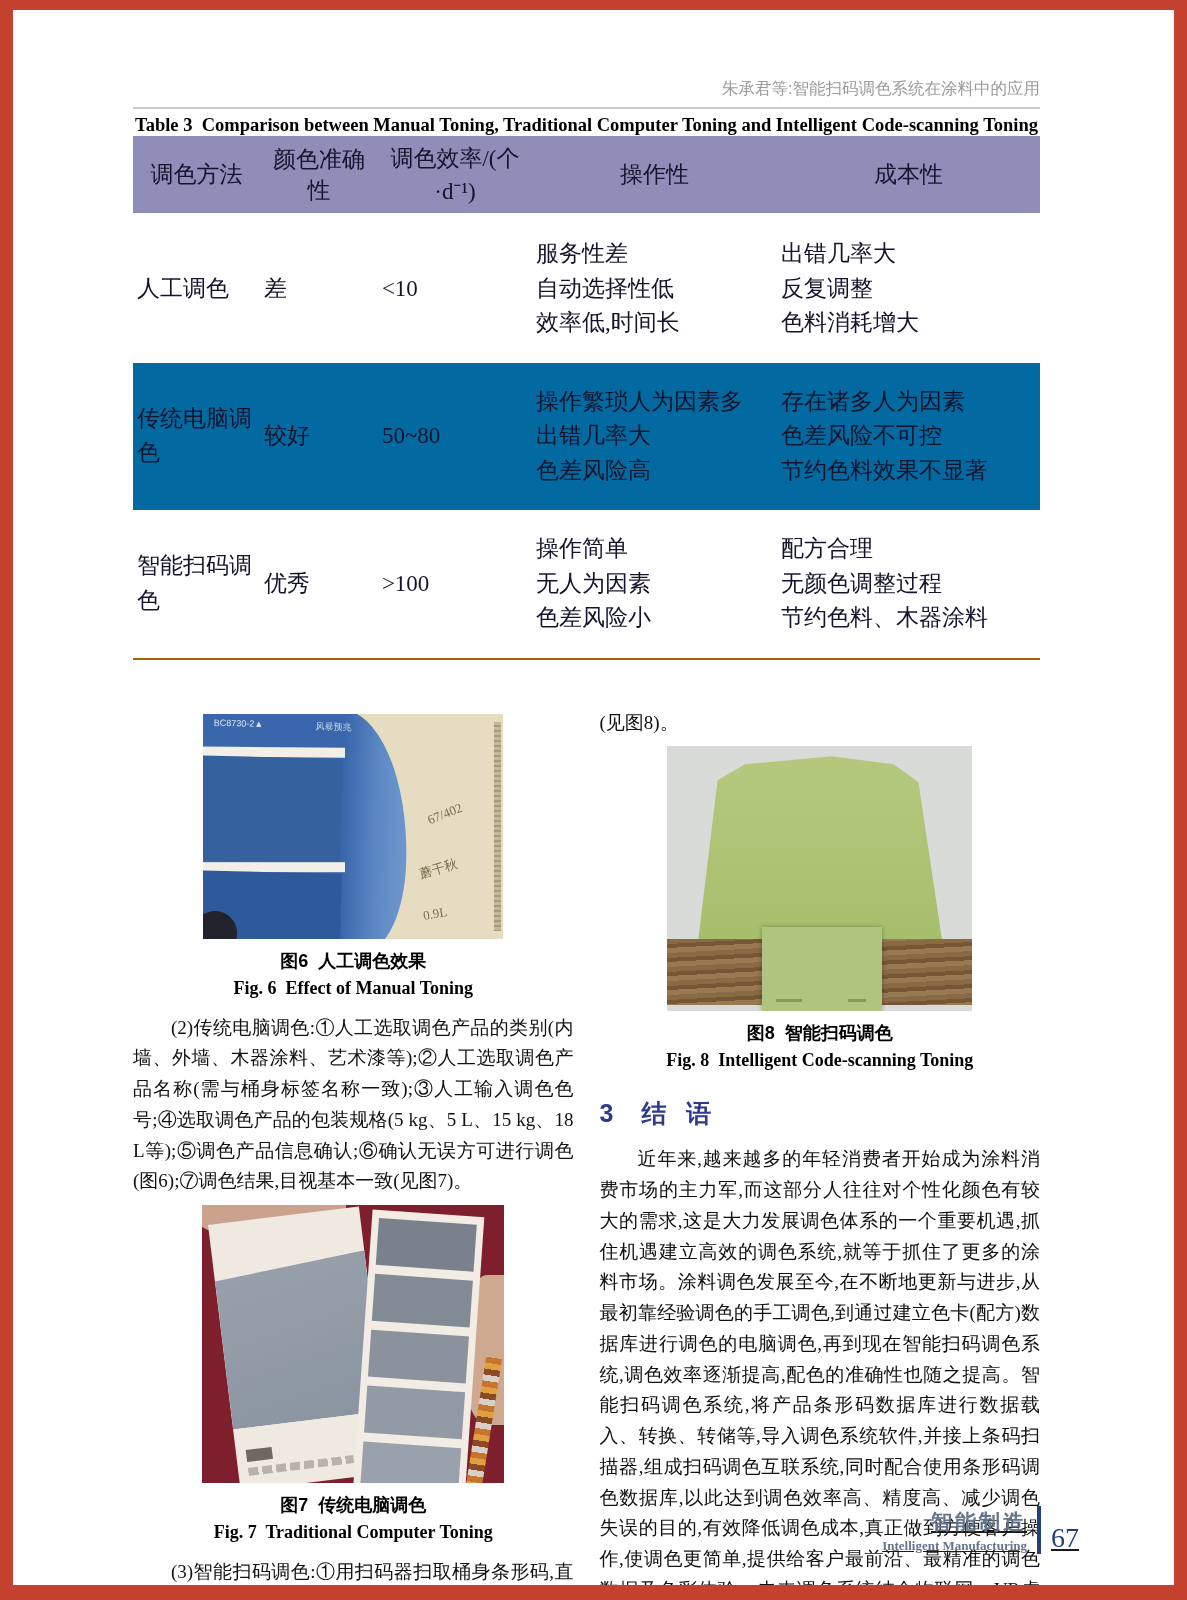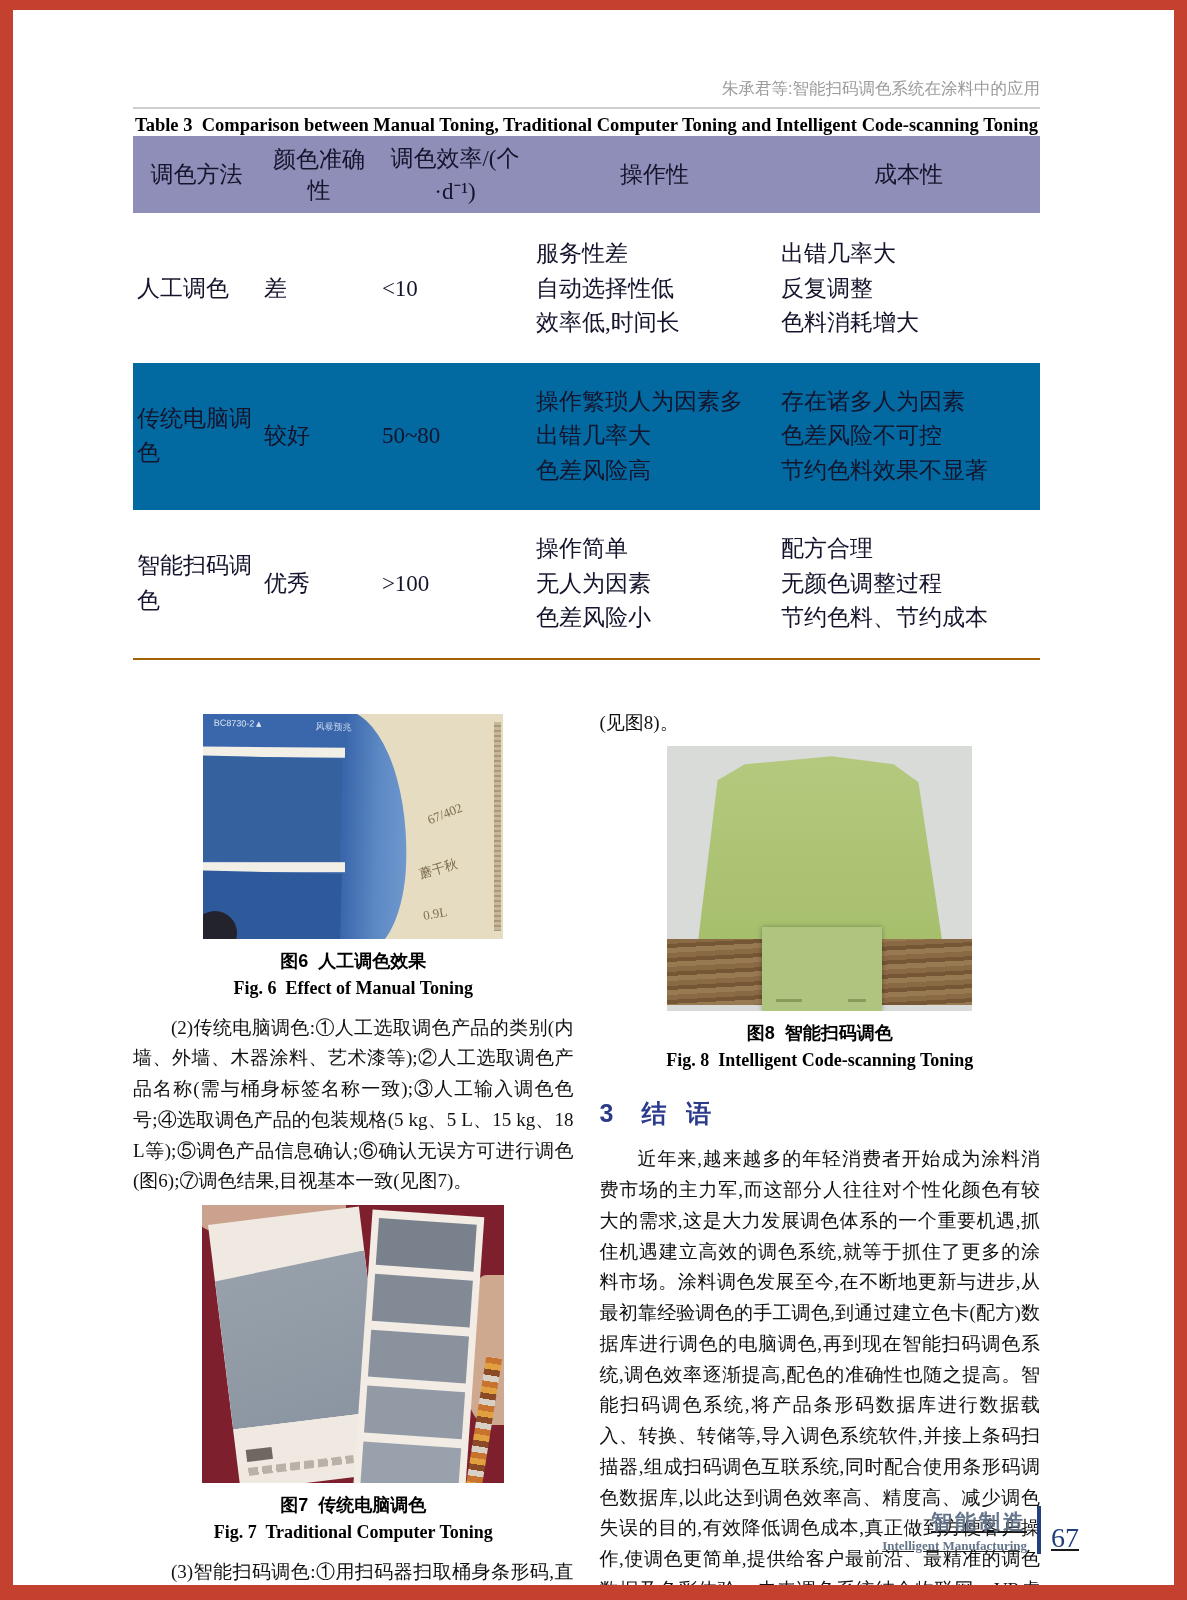--- a/index.html
+++ b/index.html
@@ -146,21 +146,21 @@
           <td>优秀</td>
           <td>&gt;100</td>
           <td>
             <div class="cell-line">操作简单</div>
             <div class="cell-line">无人为因素</div>
             <div class="cell-line">色差风险小</div>
           </td>
           <td>
             <div class="cell-line">配方合理</div>
             <div class="cell-line">无颜色调整过程</div>
-            <div class="cell-line">节约色料、节约成本</div>
+            <div class="cell-line">节约色料、木器涂料</div>
           </td>
         </tr>
       </tbody>
     </table>
 
     <div class="columns">
 
       <div class="col">
 
         <figure>

